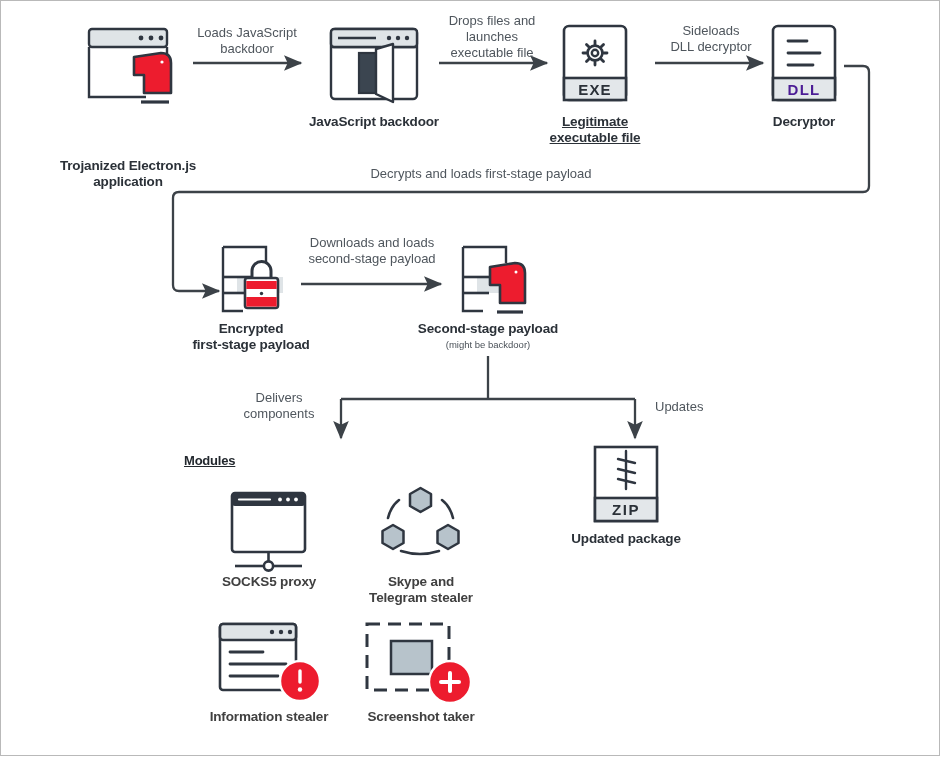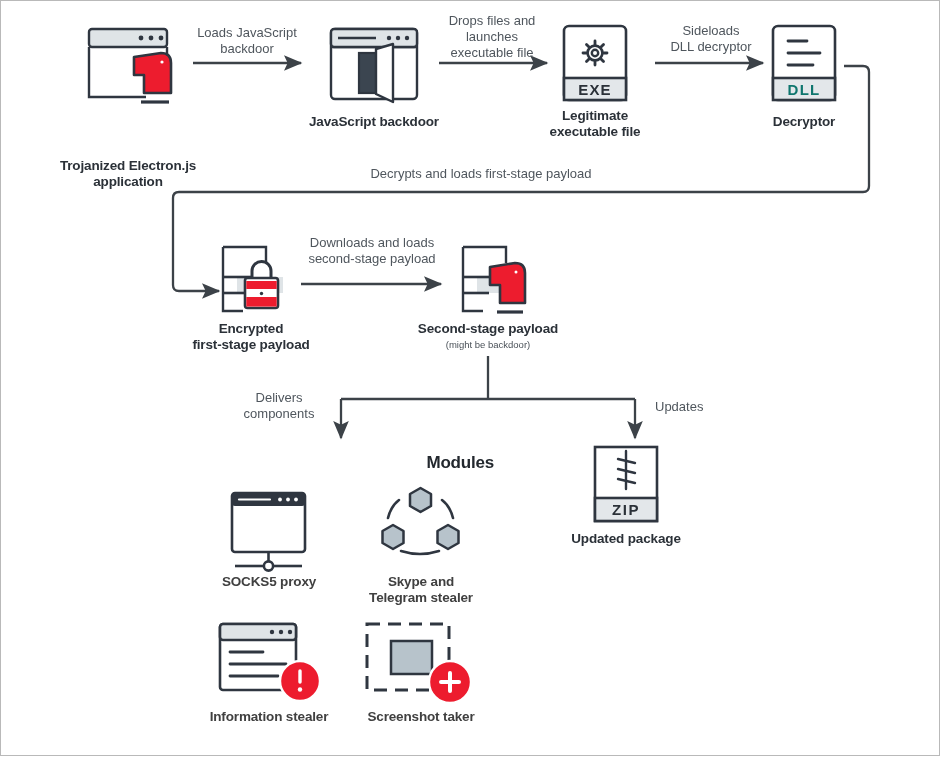--- a/index.html
+++ b/index.html
@@ -23,22 +23,22 @@
     font-size:9.5px;line-height:12px;font-weight:normal;
   }
   .alabel{
     position:absolute;text-align:center;color:#4f565d;
     font-size:13px;line-height:16px;
   }
   .panel{
     position:absolute;background:#efefef;border-radius:4px;
   }
   .ptitle{
-    position:absolute;text-align:right;width:100%;
-    font-weight:bold;font-size:17px;color:#23282e;letter-spacing:-0.2px;
+    position:absolute;text-align:left;width:100%;
+    font-weight:bold;font-size:13px;color:#23282e;letter-spacing:-0.2px;text-decoration:underline;
   }
   .mlabel{
     position:absolute;text-align:center;font-weight:bold;
     font-size:13.5px;line-height:16px;color:#404040;letter-spacing:-0.15px;
   }
 </style>
 </head>
 <body>
 
 <div id="canvas">
@@ -212,37 +212,37 @@
 
   <div class="panel" style="left:183px;top:437px;width:310px;height:307px;z-index:-1;"></div>
 
   <div class="ptitle" style="left:183px;top:452px;width:310px;">Modules</div>
 
   <div class="nlabel" style="left:22px;top:113px;width:210px;white-space:pre-line;margin-top:44px;">Trojanized Electron.js
 application</div>
 
   <div class="nlabel" style="left:278px;top:113px;width:190px;white-space:pre-line;">JavaScript backdoor</div>
 
-  <div class="nlabel" style="left:514px;top:107px;width:160px;white-space:pre-line;">Legitimate
+  <div class="nlabel" style="left:514px;top:113px;width:160px;white-space:pre-line;text-decoration:underline;">Legitimate
 executable file</div>
 
   <div class="nlabel" style="left:733px;top:113px;width:140px;white-space:pre-line;">Decryptor</div>
 
   <div class="nlabel" style="left:165px;top:320px;width:170px;white-space:pre-line;">Encrypted
 first-stage payload</div>
 
   <div class="nlabel" style="left:396px;top:320px;width:182px;white-space:pre-line;">Second-stage payload</div>
   <div class="nsub" style="left:396px;top:338px;width:182px;">(might be backdoor)</div>
 
   <div class="nlabel" style="left:545px;top:530px;width:160px;white-space:pre-line;">Updated package</div>
 
   <div style="position:absolute;left:563px;top:80px;width:62px;text-align:center;
               font-weight:bold;font-size:15px;color:#2b3138;letter-spacing:1.2px;">EXE</div>
   <div style="position:absolute;left:772px;top:80px;width:62px;text-align:center;
-              font-weight:bold;font-size:15px;color:#0f766e;letter-spacing:1.2px;">DLL</div>
+              font-weight:bold;font-size:15px;color:#4c1d95;letter-spacing:1.2px;">DLL</div>
   <div style="position:absolute;left:594px;top:500px;width:62px;text-align:center;
               font-weight:bold;font-size:15px;color:#2b3138;letter-spacing:1.6px;">ZIP</div>
 
   <div class="alabel" style="left:176px;top:24px;width:140px;white-space:pre-line;">Loads JavaScript
 backdoor</div>
 
   <div class="alabel" style="left:426px;top:12px;width:130px;white-space:pre-line;">Drops files and
 launches
 executable file</div>
 

